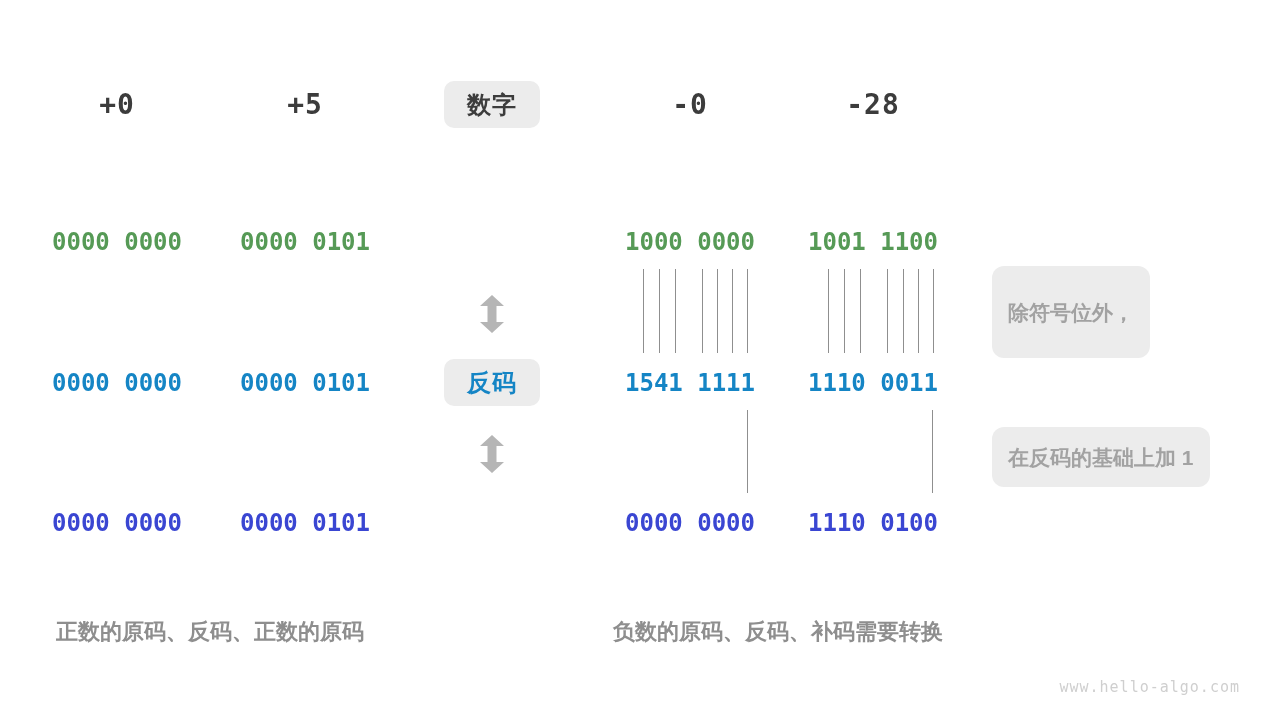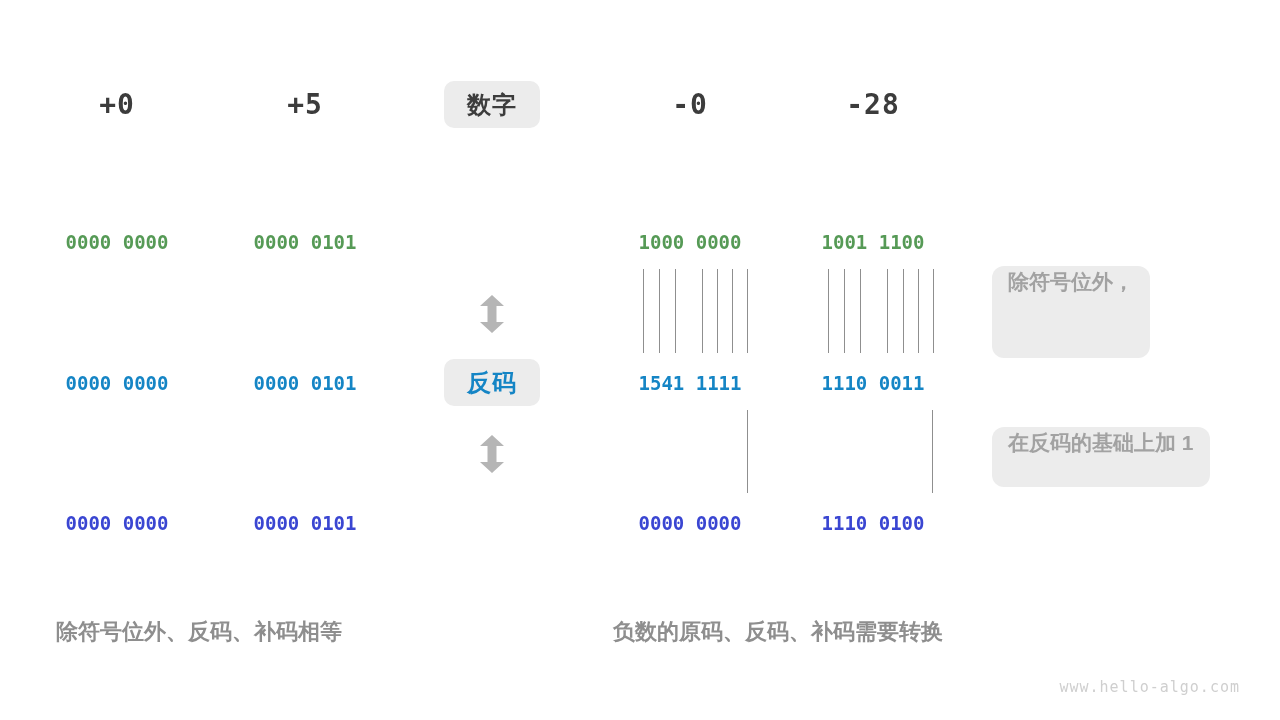--- a/index.html
+++ b/index.html
@@ -8,38 +8,38 @@
     font-family:"Liberation Sans","DejaVu Sans",sans-serif;
   }
   .mono{font-family:"DejaVu Sans Mono",monospace;}
   .abs{position:absolute;}
   .ctr{transform:translate(-50%,-50%);white-space:nowrap;}
   
   .c1{left:117px;} .c2{left:305px;} .c3{690px;left:690px;} .c4{left:873px;}
   
   .hnum{font-size:28px;font-weight:bold;color:var(--dark);letter-spacing:1px;}
   
-  .bin{font-size:19px;font-weight:bold;letter-spacing:0;}
+  .bin{font-size:24px;font-weight:bold;letter-spacing:0;}
   .green{color:var(--green);} .blue{color:var(--blue);} .indigo{color:var(--indigo);}
   
   .tag{
     position:absolute;left:444px;width:96px;height:47px;background:var(--tag_bg);
     border-radius:10px;display:flex;align-items:center;justify-content:center;
     font-size:24px;font-weight:bold;text-align:right;
   }
   .tag span{letter-spacing:1px;}
   
   .vline{position:absolute;width:1.4px;background:var(--line);}
   
   .arrow{position:absolute;left:478px;width:28px;height:38px;}
   
   .note{
     position:absolute;left:992px;background:var(--tag_bg);border-radius:12px;
     color:var(--note_text);font-weight:bold;font-size:21px;
-    display:flex;flex-direction:row;justify-content:center;
+    display:flex;flex-direction:column;justify-content:center;
     padding:0 16px;box-sizing:border-box;line-height:31px;white-space:nowrap;
   }
   
   .caption{position:absolute;font-size:22px;font-weight:bold;color:var(--caption);white-space:nowrap;transform:translateY(-50%);}
   .watermark{position:absolute;right:40px;top:687px;transform:translateY(-50%);font-size:15px;color:var(--watermark);letter-spacing:1px;}
 </style>
 </head>
 <body>
 
 <div class="canvas">
@@ -96,18 +96,18 @@
   <span class="abs ctr mono bin indigo c3" style="top:523px">0000 0000</span>
   <span class="abs ctr mono bin indigo c4" style="top:523px">1110 0100</span>
 
   <div class="note" style="top:266px;height:92px">
     <span>除符号位外，</span>
   </div>
   <div class="note" style="top:427px;height:60px">
     <span>在反码的基础上加 1</span>
   </div>
 
-  <span class="caption" style="left:56px;top:632px">除符号位外、反码、补码相等</span>
+  <span class="caption" style="left:56px;top:632px">正数的原码、反码、正数的原码</span>
   <span class="caption" style="left:613px;top:632px">负数的原码、反码、补码需要转换</span>
 
   <span class="watermark mono">www.hello-algo.com</span>
 
 </div>
 
 </body></html>

